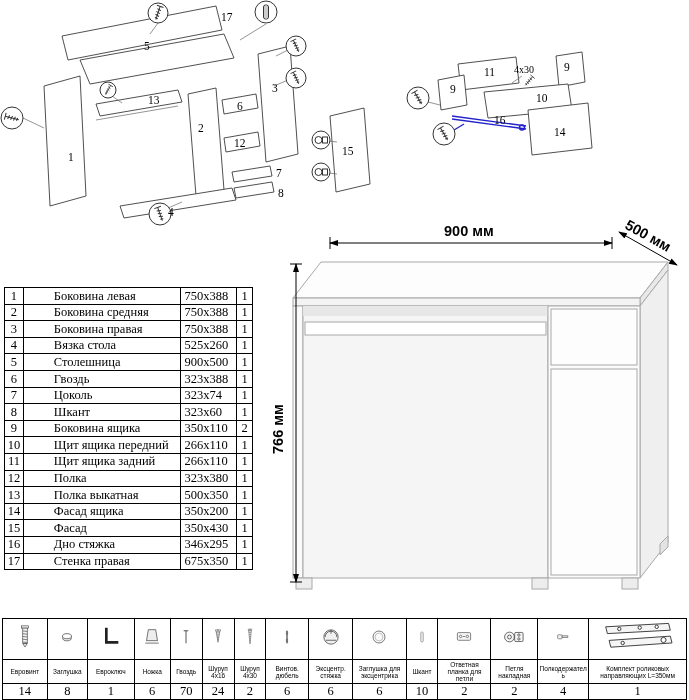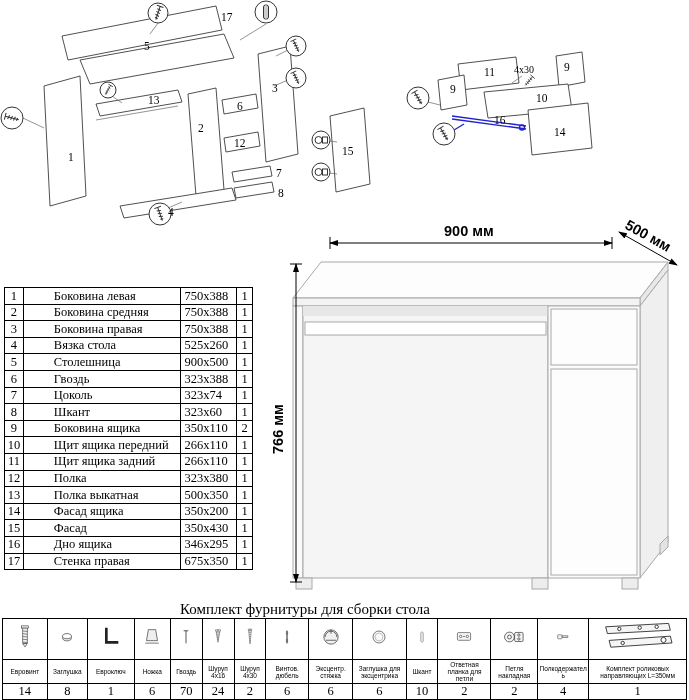--- a/index.html
+++ b/index.html
@@ -259,21 +259,21 @@
           <td class="col-qty">1</td>
         </tr>
         <tr>
           <td class="col-num">15</td>
           <td class="col-name">Фасад</td>
           <td class="col-size">350x430</td>
           <td class="col-qty">1</td>
         </tr>
         <tr>
           <td class="col-num">16</td>
-          <td class="col-name">Дно ящика</td>
+          <td class="col-name">Дно стяжка</td>
           <td class="col-size">346x295</td>
           <td class="col-qty">1</td>
         </tr>
         <tr>
           <td class="col-num">17</td>
           <td class="col-name">Стенка правая</td>
           <td class="col-size">675x350</td>
           <td class="col-qty">1</td>
         </tr>
       </tbody>
@@ -316,21 +316,20 @@
       <line class="dim-line" x1="363" y1="22" x2="421" y2="55" marker-start="url(#arr-s)" marker-end="url(#arr-e)"></line>
       <text class="dim-text" x="368" y="18" transform="rotate(29 368 18)">500 мм</text>
 
       <line class="dim-line" x1="40" y1="54" x2="40" y2="372" marker-start="url(#arr-s)" marker-end="url(#arr-e)"></line>
       <line class="dim-line" x1="34" y1="54" x2="46" y2="54"></line>
       <line class="dim-line" x1="34" y1="372" x2="46" y2="372"></line>
       <text class="dim-text" x="27" y="244" transform="rotate(-90 27 244)">766 мм</text>
     </g>
   </svg>
 
-  <div id="hw-title">Комплект фурнитуры для сборки стола</div>
   <table id="hw-table">
     <tbody>
       <tr id="hw-icons-row">
           <td class="hw-icon-cell" style="width: 42px;"><svg viewBox="0 0 36 44" width="20" height="36">
               <g stroke="#222" stroke-width="1" fill="#f4f4f4">
                 <rect x="12" y="2" width="12" height="4"></rect>
                 <rect x="14" y="6" width="8" height="28"></rect>
                 <polygon points="14,34 22,34 18,40"></polygon>
                 <line x1="14" y1="11" x2="22" y2="12"></line>
                 <line x1="14" y1="16" x2="22" y2="17"></line>

